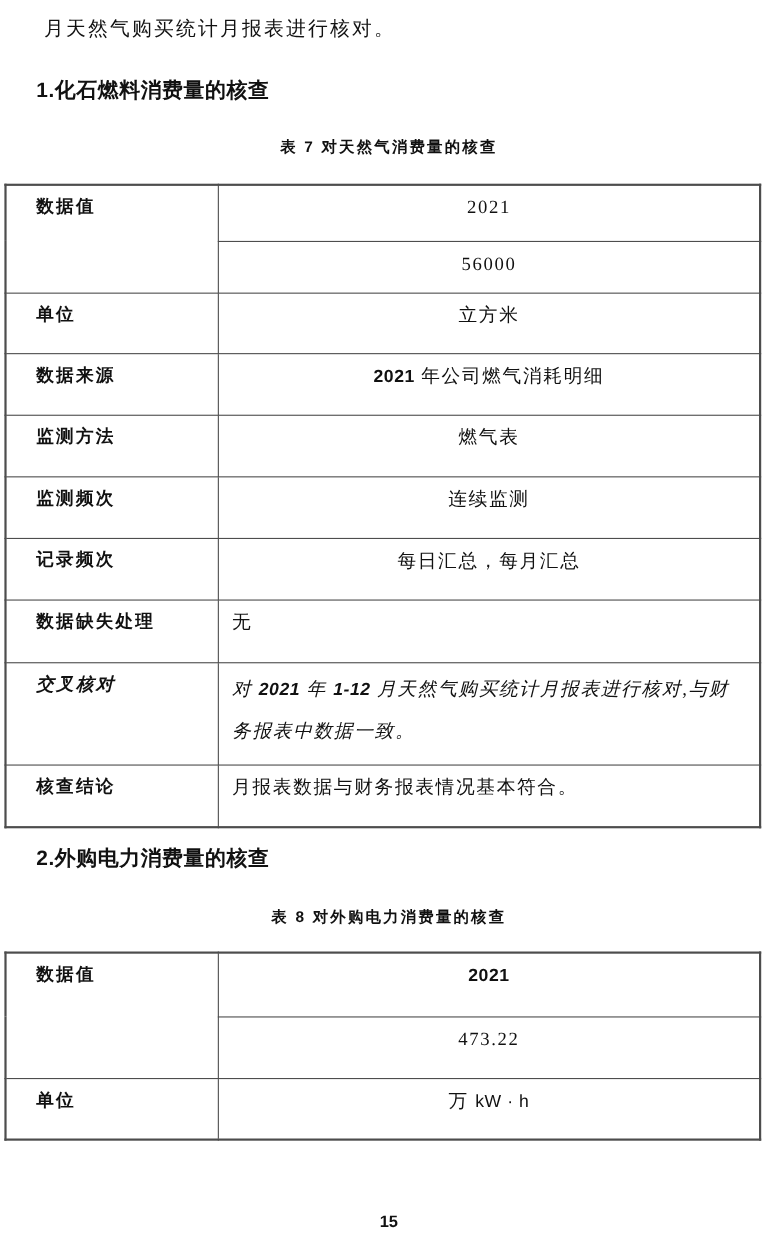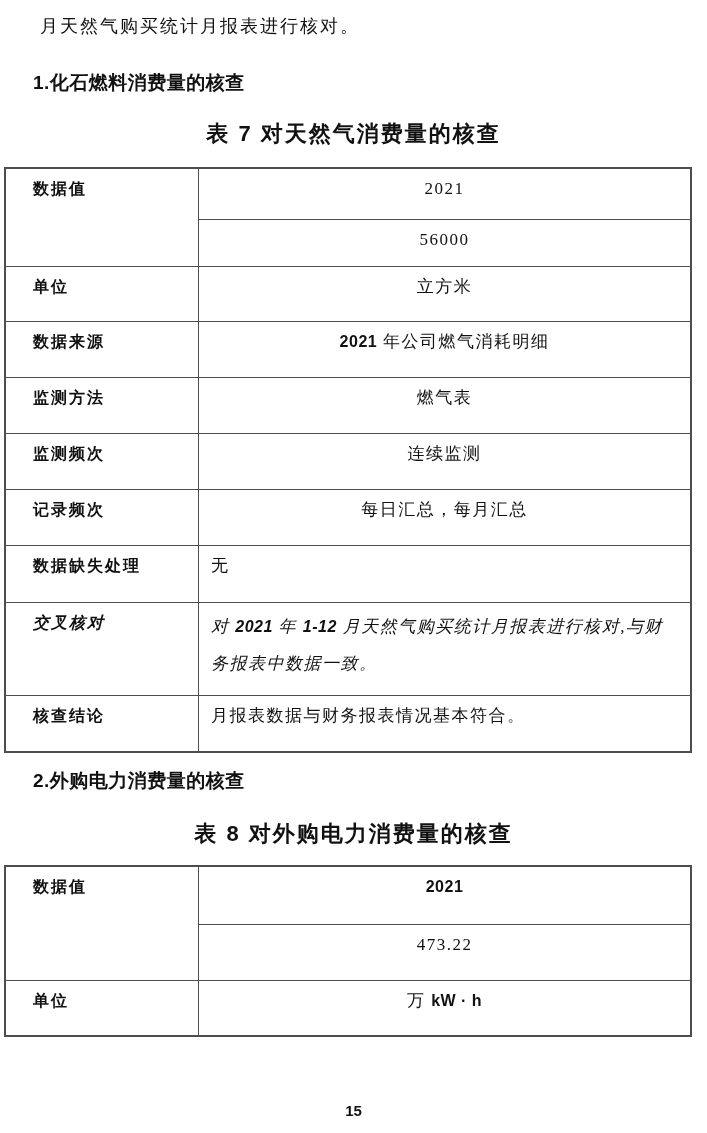--- a/index.html
+++ b/index.html
@@ -39,21 +39,21 @@
     font-size: 19px;
     line-height: 22px;
     letter-spacing: 0.5px;
   }
   .h-sub.second { margin-top: 17px; }
   .tbl-caption {
     margin: 29px 0 0 0;
     text-align: center;
     font-family: "Liberation Sans", "DejaVu Sans", sans-serif;
     font-weight: bold;
-    font-size: 22px;
+    font-size: 14px;
     line-height: 21px;
     letter-spacing: 2px;
   }
   .tbl-caption.second { margin-top: 31px; }
   
   table.vtable {
     margin: 23px 0 0 4px;
     width: 688px;
     border-collapse: collapse;
     table-layout: fixed;
@@ -84,21 +84,21 @@
   td.val.left   { text-align: left; }
   td.val.tall   { line-height: 37px; padding-top: 5px; }
   .num {
     font-family: "Liberation Sans", "DejaVu Sans", sans-serif;
     font-weight: bold;
     font-size: 16px;
     letter-spacing: 0.5px;
   }
   .latin {
     font-family: "Liberation Sans", "DejaVu Sans", sans-serif;
-    font-weight: 700;
+    font-weight: 400;
     font-size: 16px;
     letter-spacing: 0.5px;
     text-align: center;
   }
   
   tr.r-51 { height: 51px; }
   tr.r-47 { height: 47px; }
   tr.r-55 { height: 55px; }
   tr.r-56 { height: 56px; }
   tr.r-57 { height: 57px; }

